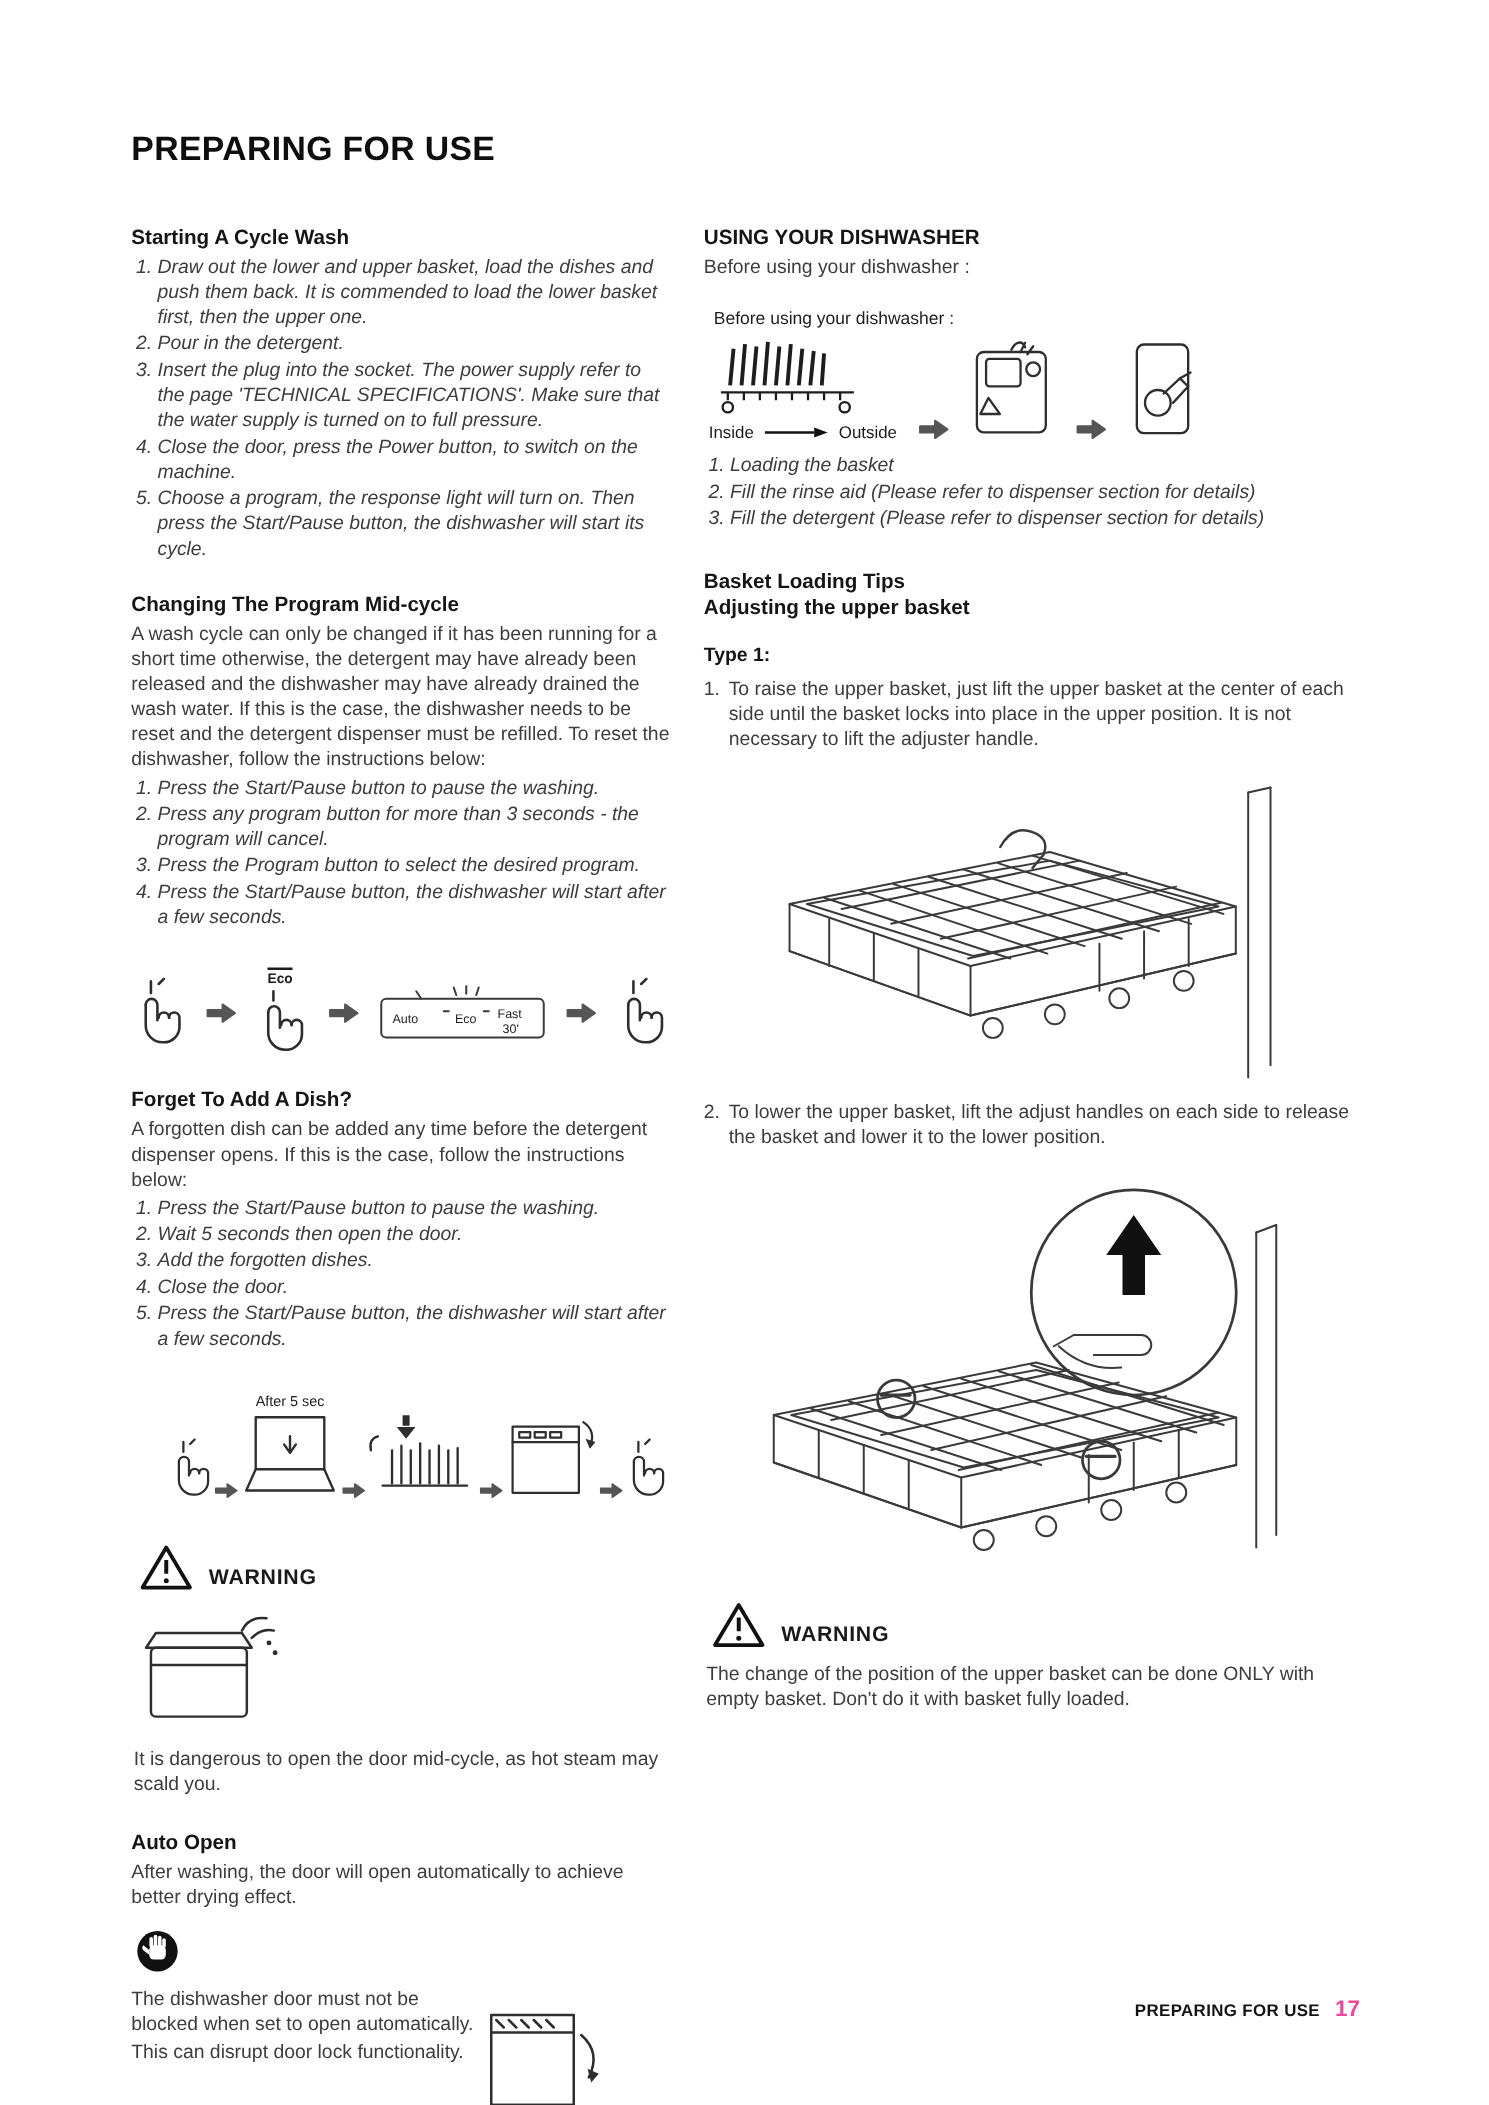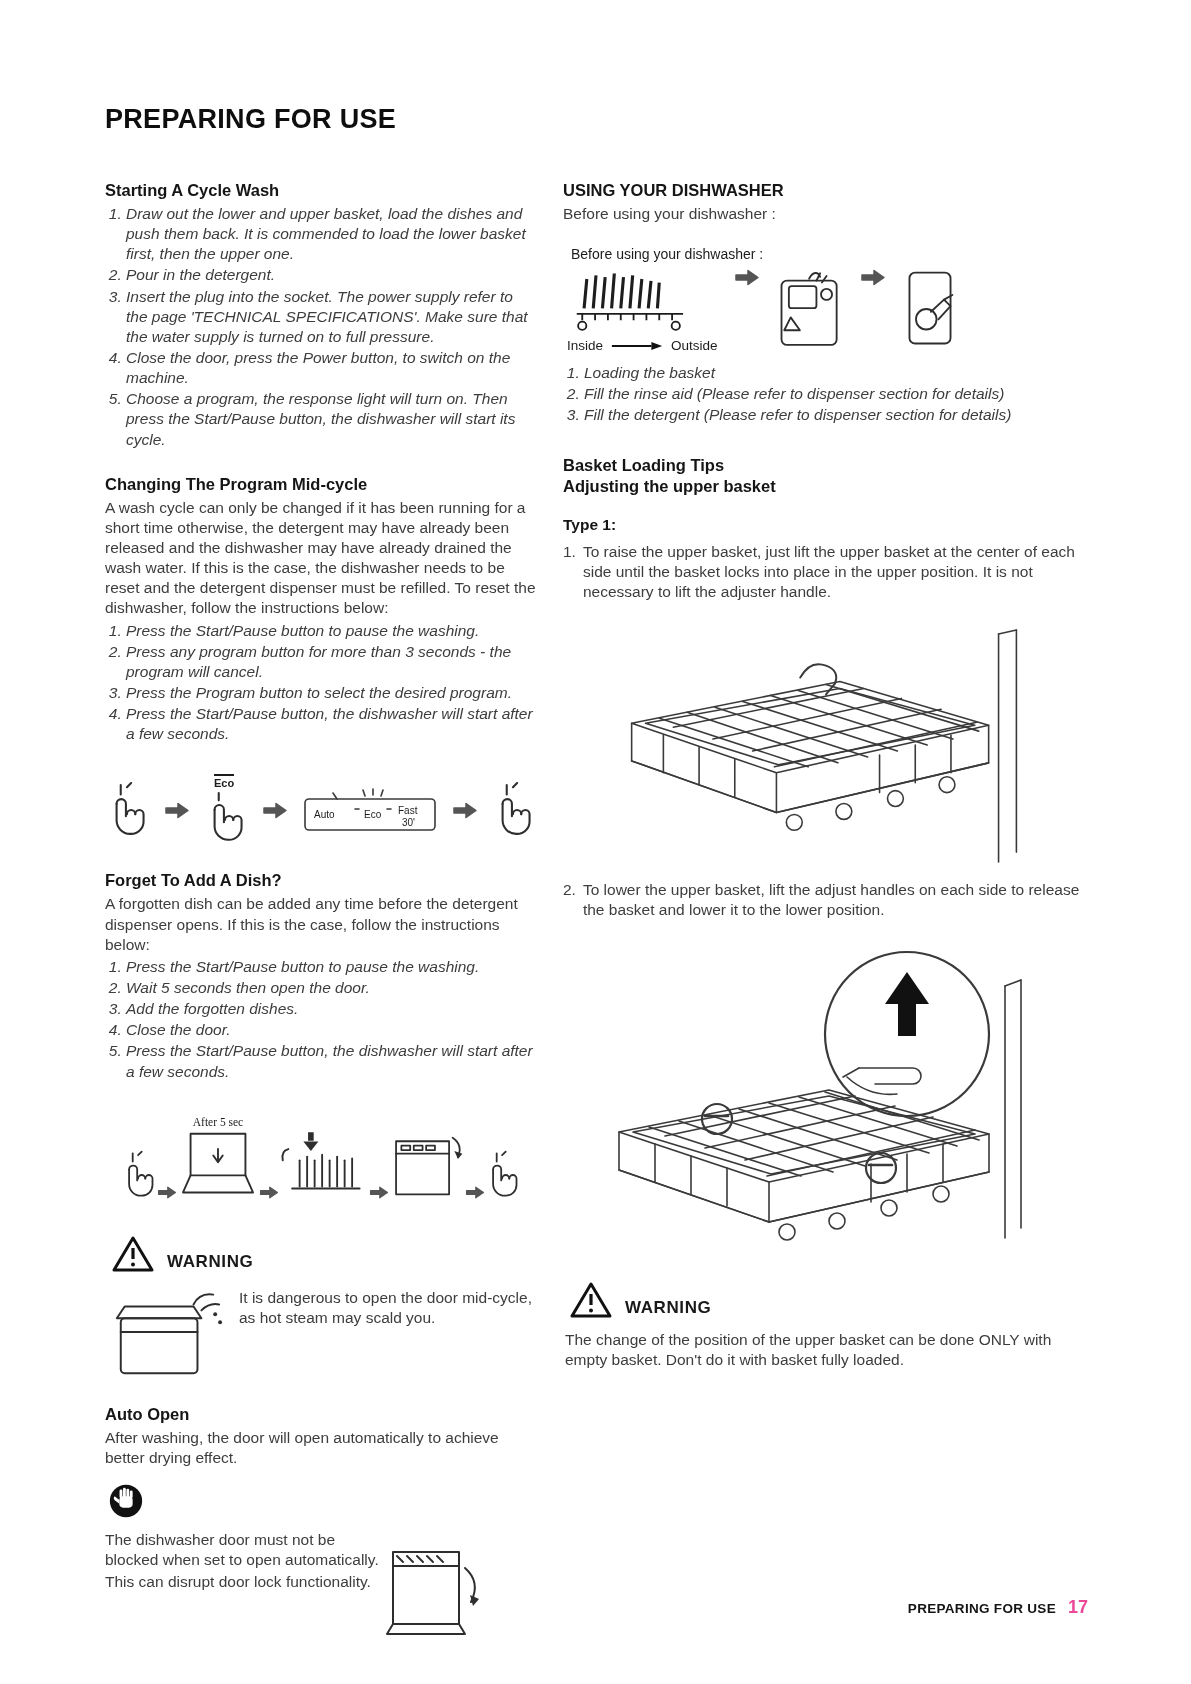--- a/index.html
+++ b/index.html
@@ -14,51 +14,51 @@
   .col-right{width:528px;flex:none;}
   h2{font-size:16.5px;font-weight:bold;color:#151515;margin:25px 0 4px 0;}
   h2.first{margin-top:0;}
   p{font-size:15.5px;line-height:1.3;margin:0 0 2px 0;}
   ol{margin:2px 0 0 0;padding-left:21px;}
   li{font-size:15.5px;line-height:1.3;margin:0 0 1px 0;font-style:italic;}
   .numitem{display:flex;gap:7px;font-size:15.5px;line-height:1.3;margin:4px 0 8px 0;}
   .numitem .num{flex:none;}
   
   .icon-row{display:flex;align-items:center;justify-content:space-between;margin:30px 2px 14px 2px;}
-  .icon-row2{display:flex;align-items:flex-end;justify-content:center;margin:34px 2px 10px 2px;font-family:Liberation Serif, serif;}
+  .icon-row2{display:flex;align-items:flex-end;justify-content:flex-end;margin:34px 2px 10px 2px;}
   .ic-hand{width:42px;height:56px;flex:none;}
   .ic-hand-sm{width:36px;height:50px;flex:none;}
   .ic-arrow{width:26px;height:19px;flex:none;}
   .ic-arrow-sm{width:20px;height:15px;flex:none;}
   .eco-hand{display:flex;flex-direction:column;align-items:flex-start;}
   .eco-label{font-size:11px;font-weight:bold;color:#1c1c1c;border-top:2.5px solid #1c1c1c;padding-top:1px;margin:0 0 1px 9px;}
   .ic-panel{width:134px;height:46px;flex:none;}
   .ic-panel text{font-family:"Liberation Sans", sans-serif;}
   .after-block{display:flex;flex-direction:column;align-items:center;}
   .after-label{font-size:11.5px;color:#1c1c1c;margin-bottom:2px;}
   .ic-opendw{width:82px;height:70px;}
   .ic-dishes{width:90px;height:70px;}
   .ic-closeddw{width:76px;height:68px;}
   
   .warning-head{display:flex;align-items:flex-end;gap:12px;margin:34px 0 10px 6px;}
   .warning-head .ic-warn{width:44px;height:40px;}
   .warning-title{font-size:17px;font-weight:bold;color:#1a1a1a;letter-spacing:.6px;padding-bottom:2px;margin-top:10px;}
-  .warning1-body{display:flex;gap:14px;align-items:flex-start;margin-left:2px;}
+  .warning1-body{display:flex;gap:14px;align-items:flex-start;margin-left:2px;flex-direction:column;}
   .ic-steam{width:118px;height:96px;flex:none;}
   .warning1-body p{padding-top:4px;}
   
   .ic-handstop{width:38px;height:38px;margin:14px 0 10px 2px;display:block;}
   .autoopen-flex{display:flex;align-items:flex-start;}
   .autoopen-flex .txt{width:276px;}
   .ic-autoopen{width:104px;height:96px;margin-top:14px;}
   
   .using-sub{margin-top:2px;}
   .figure-before{margin:22px 0 10px 2px;}
   .fig-caption{font-size:14px;color:#1c1c1c;margin:0 0 6px 6px;}
-  .fig-row{display:flex;align-items:flex-start;gap:16px;}
+  .fig-row{display:flex;align-items:flex-end;gap:16px;}
   .fig-rack{display:flex;flex-direction:column;}
   .ic-rack{width:150px;height:66px;}
   .inside-outside{display:flex;align-items:center;gap:8px;font-size:13.5px;color:#1c1c1c;margin:4px 0 0 2px;}
   .ic-longarrow{width:52px;height:12px;}
   .ic-dispenser{width:68px;height:84px;}
   .ic-rinse{width:56px;height:82px;}
   .tips-h{margin:30px 0 0 0;font-size:16.5px;font-weight:bold;color:#151515;}
   .tips-h2{margin:2px 0 2px 0;font-size:16.5px;font-weight:bold;color:#151515;}
   .type-label{font-size:15.5px;font-weight:bold;color:#151515;margin:20px 0 8px 0;}
   .ill{display:block;margin:26px auto 14px auto;}

